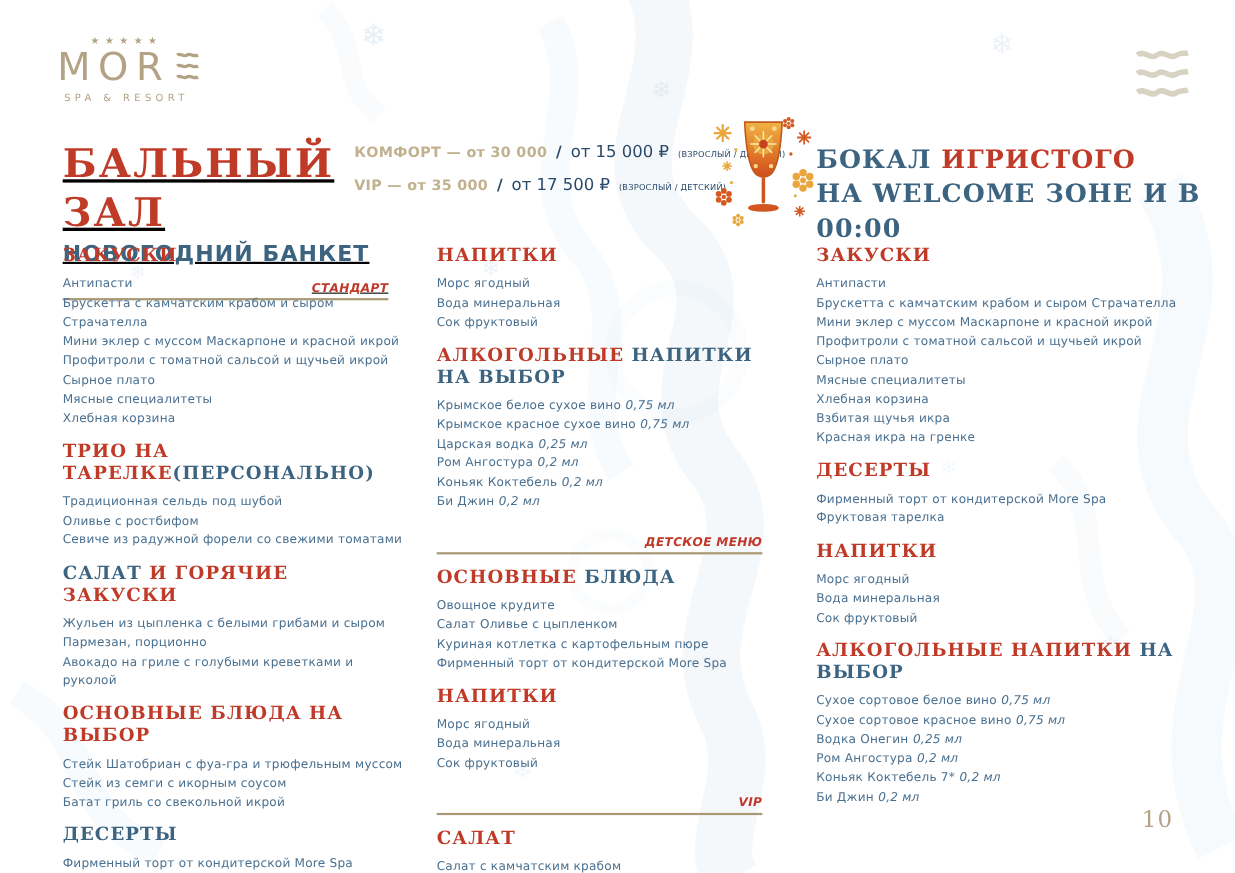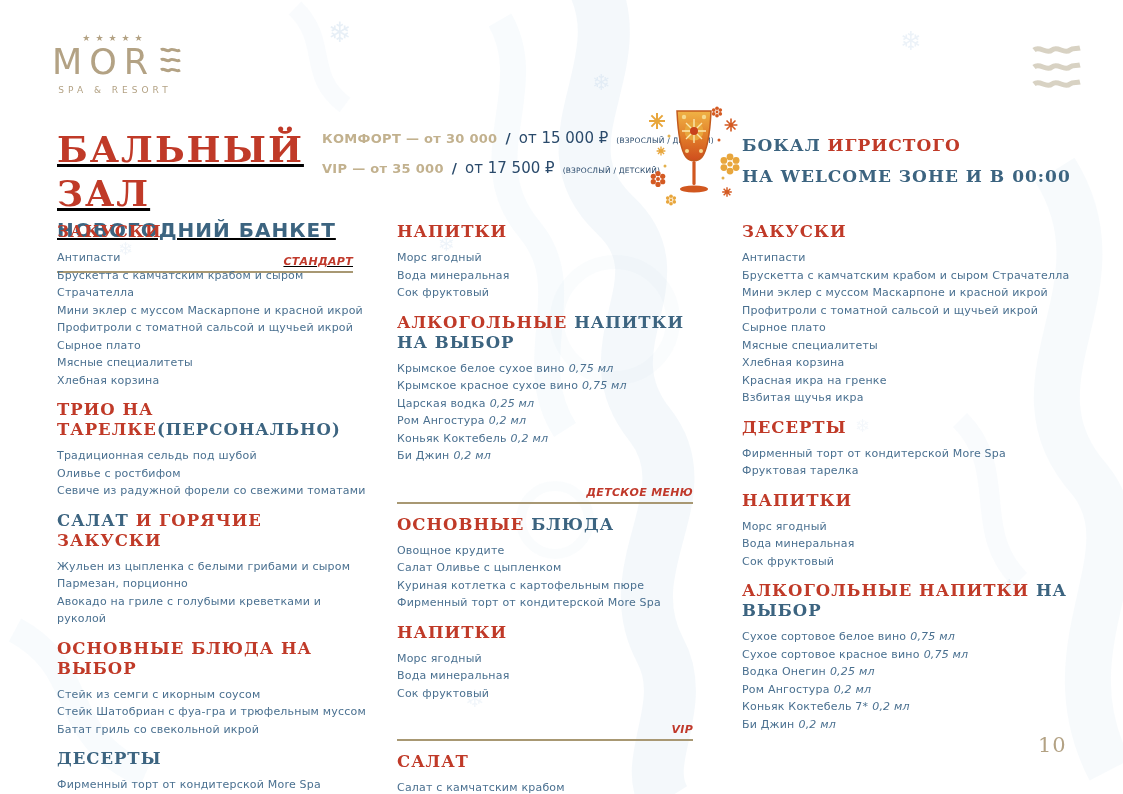--- a/index.html
+++ b/index.html
@@ -34,21 +34,21 @@
   .price-row{line-height:27px;white-space:nowrap;}
   .tier-gold{color:#c2b18e;font-size:13px;font-weight:700;letter-spacing:.3px;}
   .slash{font-size:14px;font-weight:700;color:#2a4a6b;margin:0 3px;}
   .amount{font-size:15px;font-weight:400;color:#2a4a6b;}
   .price-note{font-size:7.5px;color:#2a4a6b;letter-spacing:.2px;margin-left:3px;}
 
   
   .glass{position:absolute;left:645px;top:106px;}
 
   
-  .promo{position:absolute;left:742px;top:130px;font-family:"DejaVu Serif",serif;font-weight:700;font-size:17px;line-height:31px;letter-spacing:1px;}
+  .promo{position:absolute;left:742px;top:130px;font-family:"DejaVu Serif",serif;font-weight:700;font-size:23px;line-height:31px;letter-spacing:1px;}
   .promo-blue{color:#3c6480;}
   .promo-red{color:#c03a28;}
 
   
   .col{position:absolute;top:222px;}
   .col-left{left:57px;width:310px;}
   .col-mid{left:397px;width:296px;}
   .col-right{left:742px;width:335px;}
   .sec-h{margin:11px 0 7px 0;font-family:"DejaVu Serif",serif;font-weight:700;font-size:16.5px;line-height:20px;letter-spacing:1px;}
   .col .sec-h:first-child{margin-top:0;}
@@ -201,22 +201,22 @@
       <li>Оливье с ростбифом</li>
       <li>Севиче из радужной форели со свежими томатами</li>
     </ul>
     <h3 class="sec-h"><span class="blue">САЛАТ</span><span class="red"> И ГОРЯЧИЕ ЗАКУСКИ</span></h3>
     <ul>
       <li>Жульен из цыпленка с белыми грибами и сыром Пармезан, порционно</li>
       <li>Авокадо на гриле с голубыми креветками и руколой</li>
     </ul>
     <h3 class="sec-h red">ОСНОВНЫЕ БЛЮДА НА ВЫБОР</h3>
     <ul>
+      <li>Стейк Шатобриан с фуа-гра и трюфельным муссом</li>
       <li>Стейк из семги с икорным соусом</li>
-      <li>Стейк Шатобриан с фуа-гра и трюфельным муссом</li>
       <li>Батат гриль со свекольной икрой</li>
     </ul>
     <h3 class="sec-h blue">ДЕСЕРТЫ</h3>
     <ul>
       <li>Фирменный торт от кондитерской More Spa</li>
       <li>Фруктовая тарелка</li>
     </ul>
   </div>
 
   <div class="col col-mid">
@@ -261,22 +261,22 @@
   <div class="col col-right">
     <h3 class="sec-h red">ЗАКУСКИ</h3>
     <ul>
       <li>Антипасти</li>
       <li>Брускетта с камчатским крабом и сыром Страчателла</li>
       <li>Мини эклер с муссом Маскарпоне и красной икрой</li>
       <li>Профитроли с томатной сальсой и щучьей икрой</li>
       <li>Сырное плато</li>
       <li>Мясные специалитеты</li>
       <li>Хлебная корзина</li>
+      <li>Взбитая щучья икра</li>
       <li>Красная икра на гренке</li>
-      <li>Взбитая щучья икра</li>
     </ul>
     <h3 class="sec-h red">ДЕСЕРТЫ</h3>
     <ul>
       <li>Фирменный торт от кондитерской More Spa</li>
       <li>Фруктовая тарелка</li>
     </ul>
     <h3 class="sec-h red">НАПИТКИ</h3>
     <ul>
       <li>Морс ягодный</li>
       <li>Вода минеральная</li>

